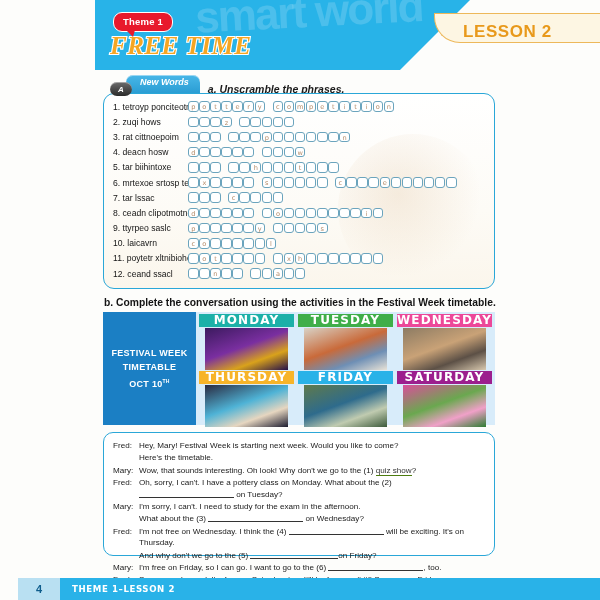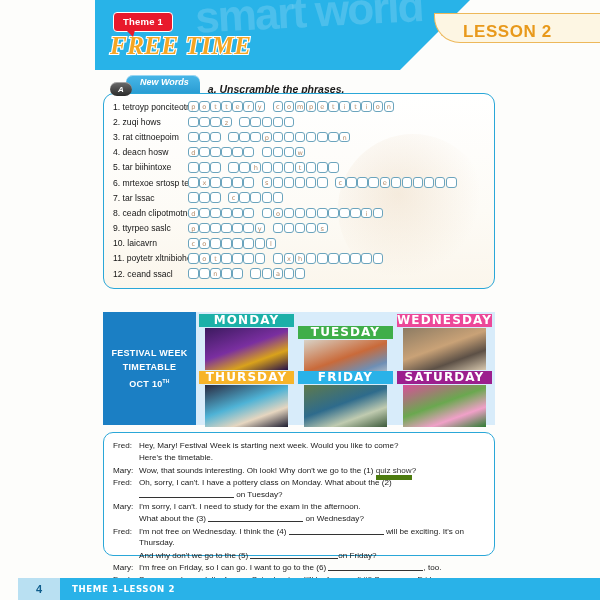--- a/index.html
+++ b/index.html
@@ -27,21 +27,21 @@
     position:absolute;left:100px;top:-6px;
     font-size:44px;font-weight:bold;color:rgba(255,255,255,.17);
     font-family:"Liberation Sans",sans-serif;
     letter-spacing:-2px;line-height:34px;transform:rotate(-3deg);
     width:260px;
   }
   .theme-badge{
     position:absolute;left:113px;top:12px;
     background:#e8192c;color:#fff;
     font-size:9.5px;font-weight:bold;
-    padding:3px 9px 3.5px 9px;border-radius:4px;
+    padding:3px 9px 3.5px 9px;border-radius:9px;
     border:1.5px solid #ffffff;
     letter-spacing:.2px;
     z-index:6;
   }
   .theme-badge:after{
     content:"";position:absolute;left:12px;bottom:-6px;
     border-left:7px solid transparent;border-right:2px solid transparent;
     border-top:7px solid #e8192c;
   }
   .free-time{
@@ -144,21 +144,21 @@
   
   .dlg{
     position:absolute;left:103px;top:432px;width:392px;height:124px;
     border:1.6px solid #2aa7d8;border-radius:10px;background:#ffffff;
     box-sizing:border-box;padding:7px 10px 4px 9px;
   }
   .dline{display:flex;font-size:8.1px;color:#1a1a1a;line-height:11.4px;margin-bottom:1px;}
   .spk{width:26px;flex:0 0 26px;font-weight:normal;}
   .txt{flex:1;}
   .blank{display:inline-block;border-bottom:1px solid #333;height:8px;vertical-align:-1px;}
-  .ans{border-bottom:5px solid #4d7c0f;color:#333;}
+  .ans{border-bottom:1px solid #4d7c0f;color:#333;}
 
   
   .footer{position:absolute;left:0;bottom:0;height:22px;width:600px;}
   .f-num{
     position:absolute;left:18px;bottom:0;width:42px;height:22px;
     background:#b9e0f2;color:#0f5d8c;font-weight:bold;font-size:11px;
     display:flex;align-items:center;justify-content:center;
   }
   .f-txt{
     position:absolute;left:60px;bottom:0;width:540px;height:22px;
@@ -458,33 +458,34 @@
               <div class="cell"></div>
               <div class="cell">a</div>
               <div class="cell"></div>
               <div class="cell"></div>
             </div>
           </div>
         </div>
       </div>
   </div>
 
+  <div class="partb-title">b. Complete the conversation using the activities in the Festival Week timetable.</div>
 
   <div class="tt">
     <div class="tt-left">
       <b>FESTIVAL WEEK</b>
       <b>TIMETABLE</b>
       <b><span>OCT 10</span><sup>TH</sup></b>
     </div>
     <div class="tt-grid" id="tt-grid">
         <div class="tt-cell" style="left: 3px; top: 2px;">
           <div class="tt-label" style="background: rgb(28, 176, 168);">MONDAY</div>
           <div class="tt-img" style="background: linear-gradient(160deg, rgb(59, 26, 94) 0%, rgb(122, 47, 160) 45%, rgb(217, 162, 27) 72%, rgb(36, 16, 74) 100%);"></div>
         </div>
-        <div class="tt-cell" style="left: 102px; top: 14px;">
+        <div class="tt-cell" style="left: 102px; top: 2px;">
           <div class="tt-label" style="background: rgb(63, 174, 73);">TUESDAY</div>
           <div class="tt-img" style="background: linear-gradient(160deg, rgb(216, 210, 198) 0%, rgb(201, 106, 58) 45%, rgb(110, 143, 181) 72%, rgb(232, 226, 214) 100%);"></div>
         </div>
         <div class="tt-cell" style="left: 201px; top: 2px;">
           <div class="tt-label" style="background: #ec4899; color: rgb(255, 255, 255);">WEDNESDAY</div>
           <div class="tt-img" style="background: linear-gradient(160deg, rgb(140, 123, 99) 0%, rgb(201, 162, 119) 45%, rgb(92, 80, 70) 72%, rgb(216, 200, 174) 100%);"></div>
         </div>
         <div class="tt-cell" style="left: 3px; top: 59px;">
           <div class="tt-label" style="background: rgb(247, 180, 41);">THURSDAY</div>
           <div class="tt-img" style="background: linear-gradient(160deg, rgb(42, 42, 64) 0%, rgb(79, 179, 214) 45%, rgb(230, 214, 192) 72%, rgb(27, 27, 46) 100%);"></div>

